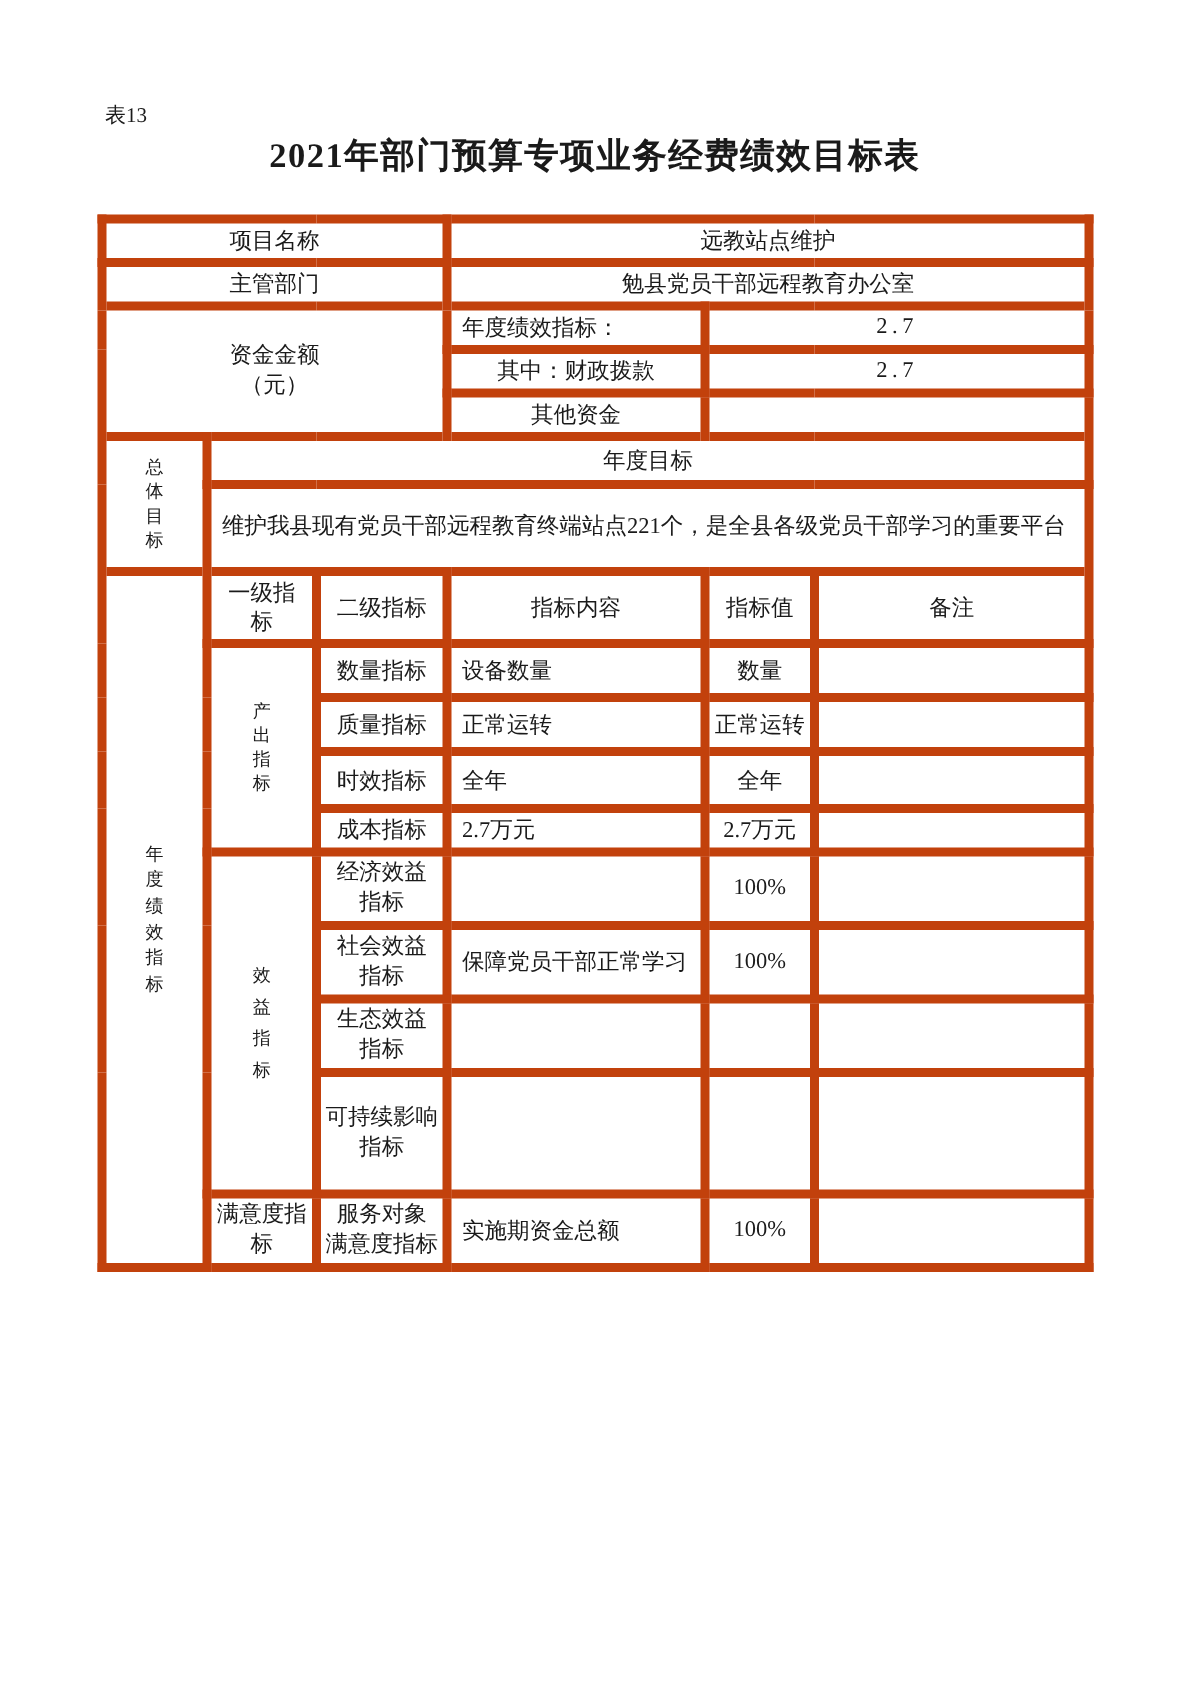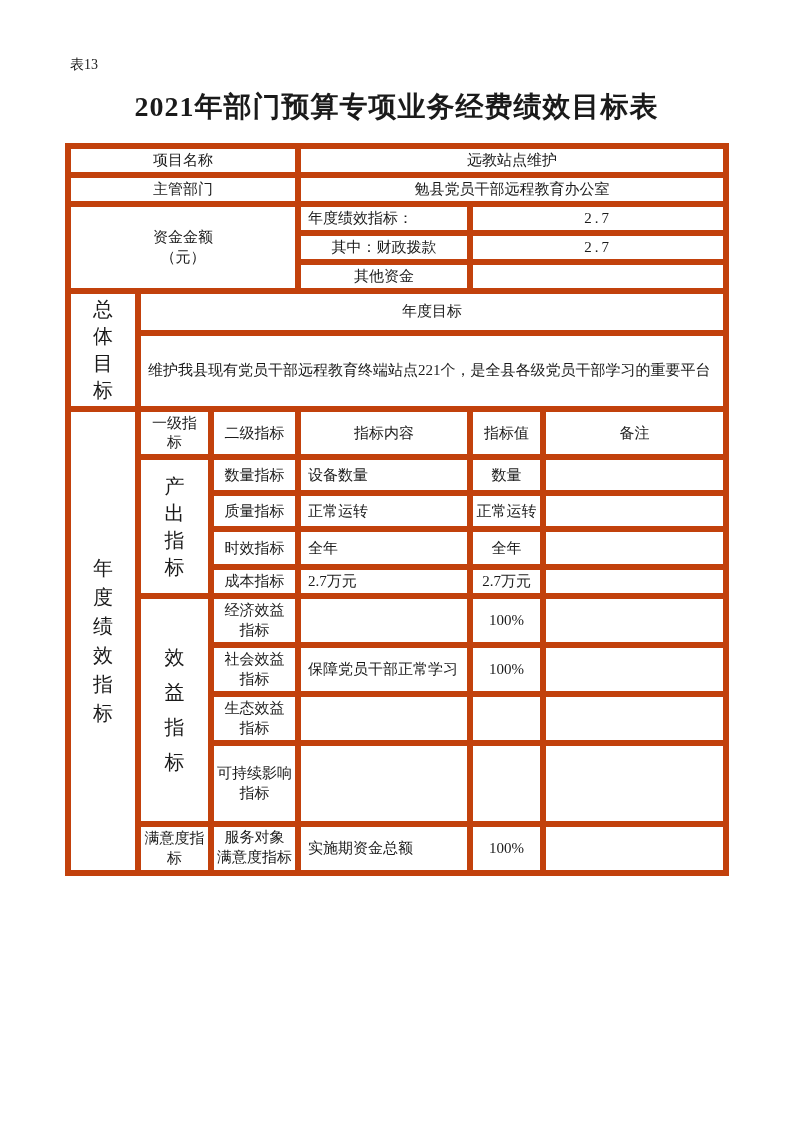--- a/index.html
+++ b/index.html
@@ -1,32 +1,32 @@
 <!DOCTYPE html>
 <html><head>
 <meta charset="utf-8">
 <style>
   html,body{margin:0;padding:0;background:#ffffff;}
   body{width:793px;height:1122px;position:relative;overflow:hidden;
        font-family:"Liberation Serif","DejaVu Serif",serif;color:#1a1a1a;}
-  .page-tag{position:absolute;left:70px;top:56px;font-size:14px;}
+  .page-tag{position:absolute;left:70px;top:68px;font-size:14px;}
   .doc-title{position:absolute;left:0;top:88px;width:100%;text-align:center;
-             font-size:28px;font-weight:bold;letter-spacing:1px;}
+             font-size:23px;font-weight:bold;letter-spacing:1px;}
   table.main{position:absolute;left:65px;top:143px;width:658px;
              border-collapse:collapse;table-layout:fixed;}
   td{border:6px solid #c2410c;font-size:15px;text-align:center;
      vertical-align:middle;padding:2px 4px;overflow:hidden;}
   tr.h33{height:29px}tr.h36{height:32px}tr.h62{height:58px}
   tr.h40{height:36px}tr.h42{height:38px}tr.h30{height:22px}
   tr.h52{height:48px}tr.h50{height:46px}tr.h56{height:52px}tr.h44{height:40px}
   td.left{text-align:left;padding-left:7px;}
   td.bb3{border-bottom-width:3px;}
   .preline{white-space:pre-line;line-height:1.3;}
   .vert{display:inline-block;width:1.1em;word-break:break-all;
-        line-height:1.35;font-size:20px;}
+        line-height:1.35;font-size:12px;}
   .vert.lh14{line-height:1.45;}
   .vert.lh17{line-height:1.75;}
   .num{letter-spacing:3px;}
   td.blank{color:transparent;}
 </style>
 </head>
 <body>
 
 <div class="page-tag">表13</div>
 <div class="doc-title">2021年部门预算专项业务经费绩效目标表</div>

